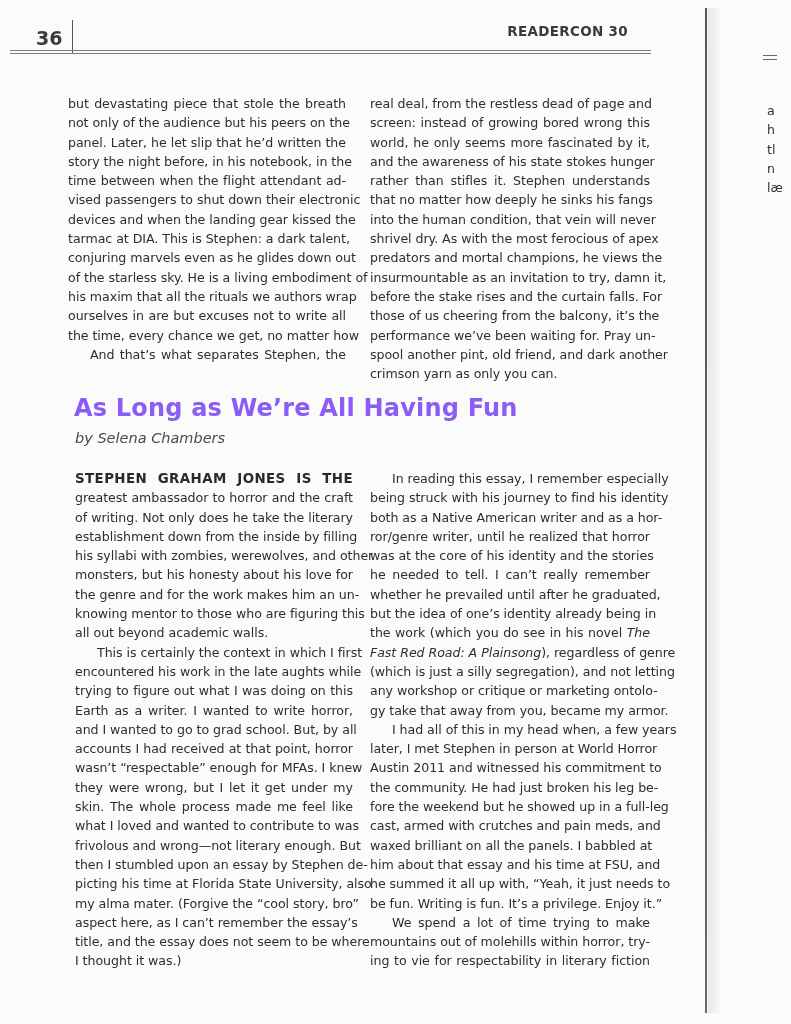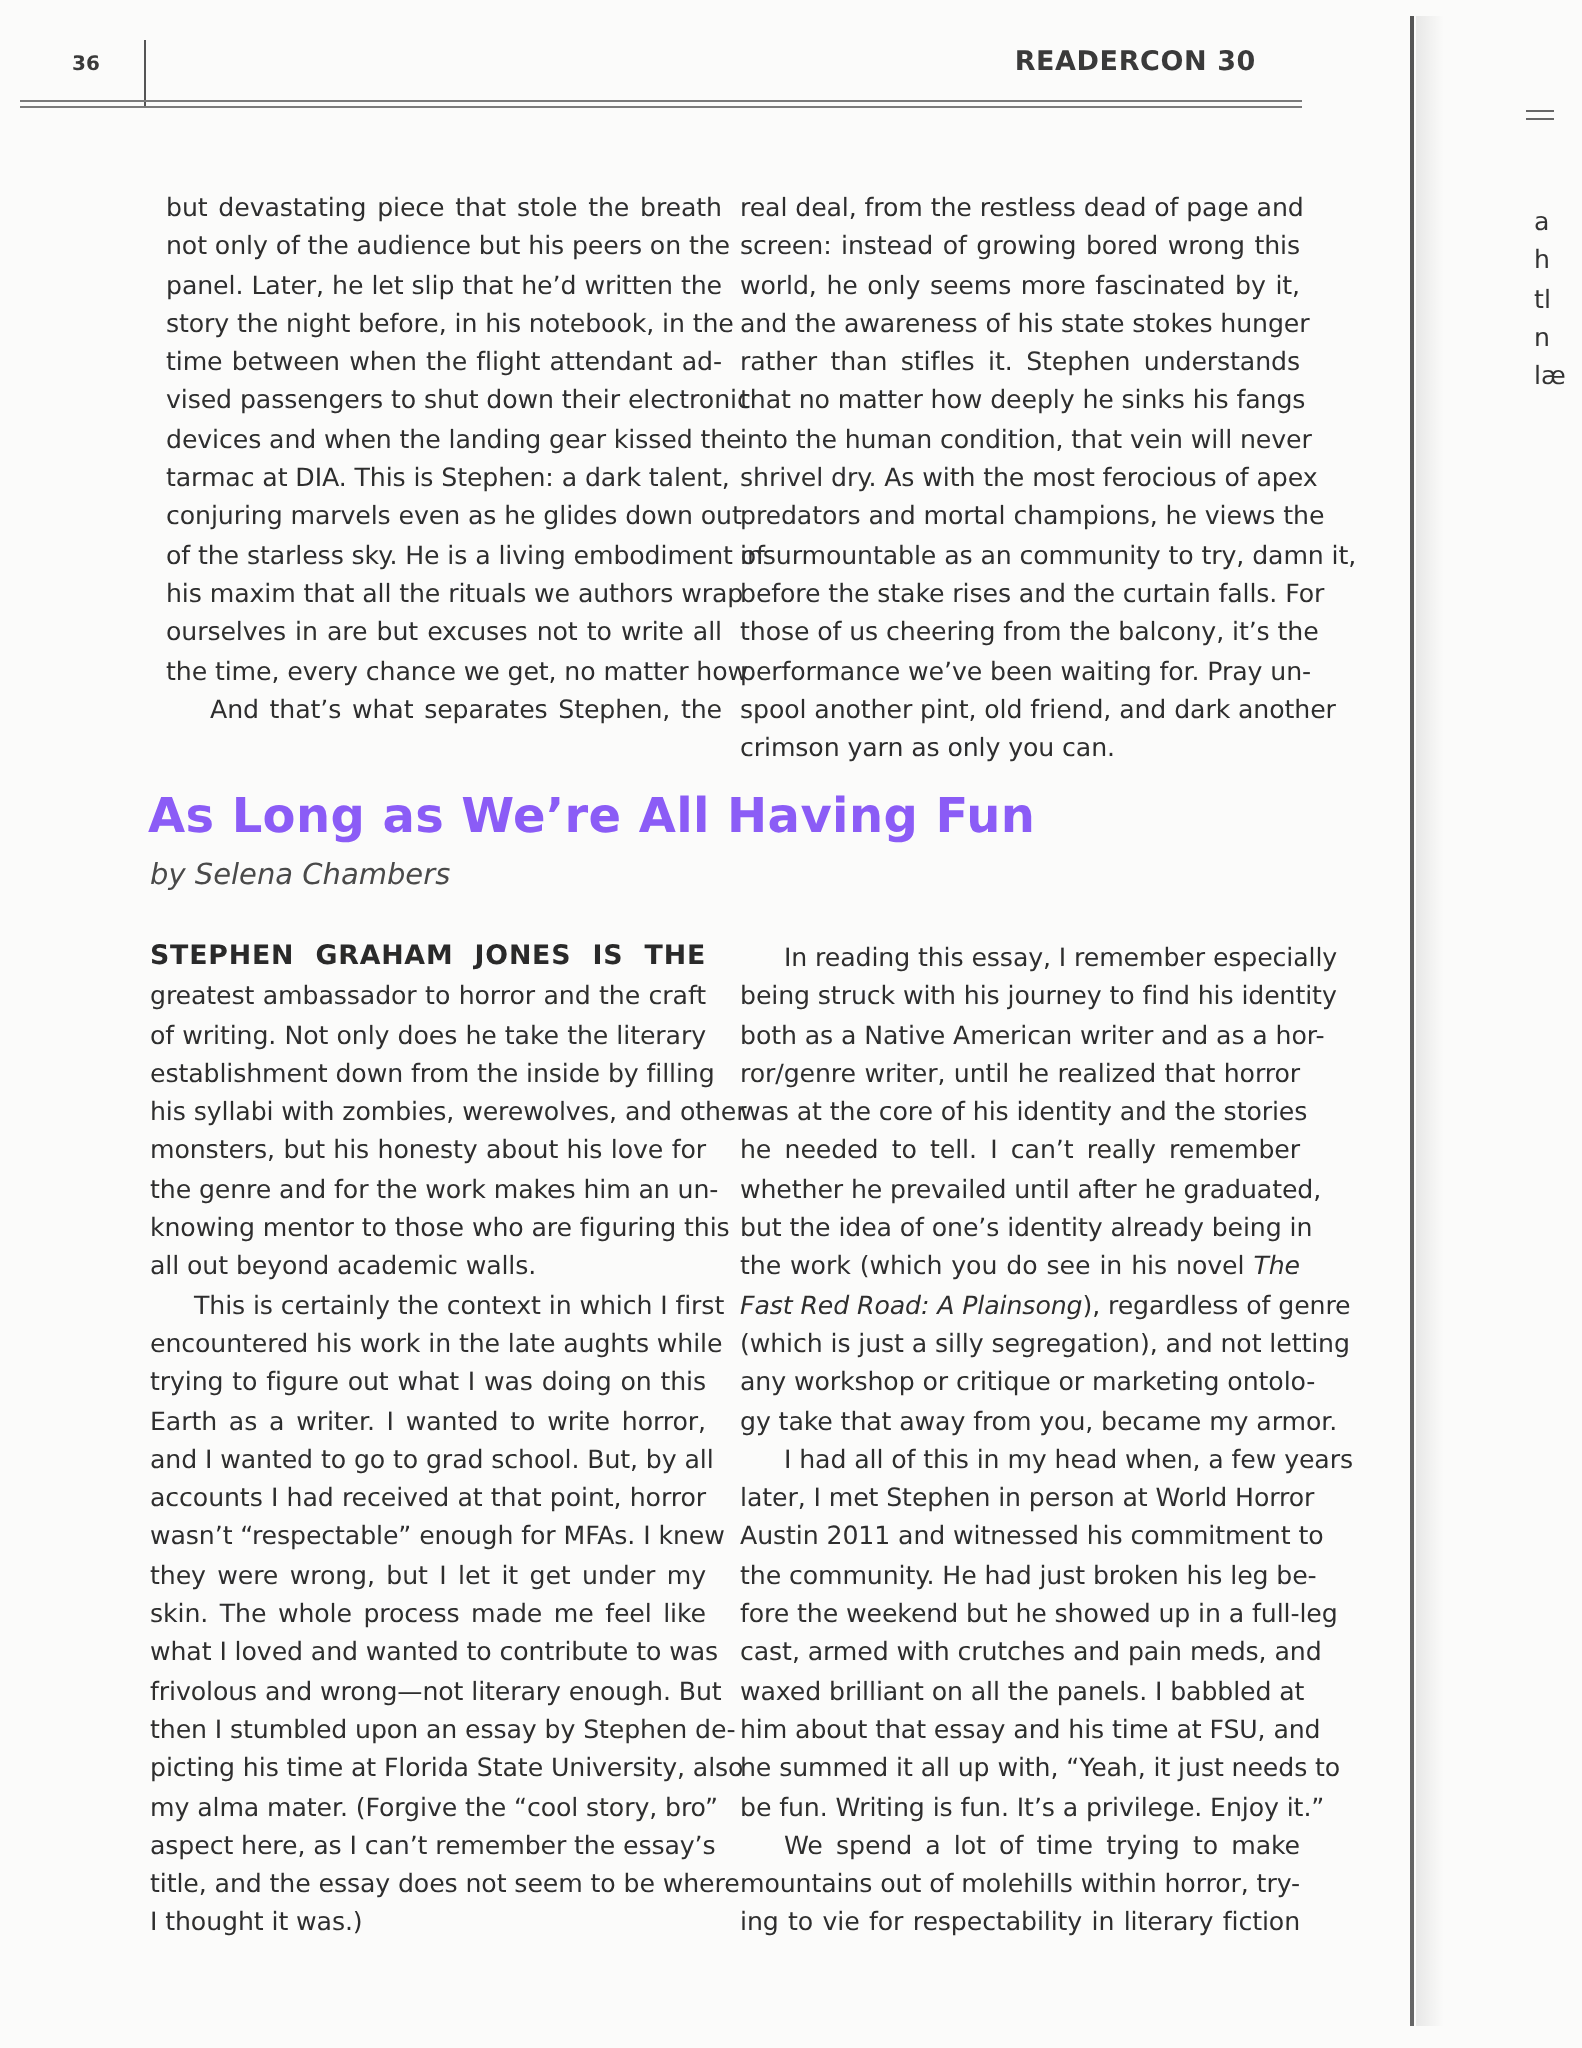--- a/index.html
+++ b/index.html
@@ -2,40 +2,40 @@
 <html><head>
 <meta charset="utf-8">
 <style>
   html, body { margin:0; padding:0; }
   body {
     width:791px; height:1024px; position:relative; overflow:hidden;
     background:#fbfbfa; color:#2c2c2c;
     font-family:"DejaVu Sans", "Liberation Sans", sans-serif;
   }
   .page-num {
-    position:absolute; left:36px; top:27px; font-size:10px; font-weight:bold;
+    position:absolute; left:36px; top:27px; font-size:19px; font-weight:bold;
     color:#3a3a3a; font-family:"DejaVu Sans", sans-serif;
   }
   .num-bar { position:absolute; left:72px; top:20px; width:1px; height:33px; background:#555; }
   .running-head {
     position:absolute; right:163px; top:23px; font-size:13.5px; font-weight:bold;
     letter-spacing:0.3px; color:#3a3a3a;
   }
   .rule { position:absolute; left:10px; width:641px; height:1px; background:#7a7a7a; }
   .rule.r1 { top:50px; }
   .rule.r2 { top:53px; }
 
   .col {
     position:absolute; font-size:12.6px; line-height:19.3px;
     text-align:justify; color:#2e2e2e; letter-spacing:-0.05px;
   }
   .col .line { display:block; text-align:justify; text-align-last:justify; white-space:nowrap; }
   .col .line.last { text-align-last:left; }
 
-  .top-left  { left:83px;  top:94px;  width:278px; }
+  .top-left  { left:68px;  top:94px;  width:278px; }
   .top-right { left:370px; top:94px;  width:280px; }
   .bot-left  { left:75px;  top:469px; width:278px; }
   .bot-right { left:370px; top:469px; width:280px; }
 
   .article-title {
     position:absolute; left:74px; top:394px; font-size:24px; font-weight:bold;
     color:#8b5cf6; letter-spacing:0.2px; font-family:"DejaVu Sans", sans-serif;
   }
   .byline {
     position:absolute; left:75px; top:430px; font-size:14.5px; font-style:italic;
@@ -89,21 +89,21 @@
 <div class="col top-right">
   <span class="line">real deal, from the restless dead of page and</span>
   <span class="line">screen: instead of growing bored wrong this</span>
   <span class="line">world, he only seems more fascinated by it,</span>
   <span class="line">and the awareness of his state stokes hunger</span>
   <span class="line">rather than stifles it. Stephen understands</span>
   <span class="line">that no matter how deeply he sinks his fangs</span>
   <span class="line">into the human condition, that vein will never</span>
   <span class="line">shrivel dry. As with the most ferocious of apex</span>
   <span class="line">predators and mortal champions, he views the</span>
-  <span class="line">insurmountable as an community to try, damn it,</span>
+  <span class="line">insurmountable as an invitation to try, damn it,</span>
   <span class="line">before the stake rises and the curtain falls. For</span>
   <span class="line">those of us cheering from the balcony, it’s the</span>
   <span class="line">performance we’ve been waiting for. Pray un-</span>
   <span class="line">spool another pint, old friend, and dark another</span>
   <span class="line last">crimson yarn as only you can.</span>
 </div>
 
 <h1 class="article-title" style="margin:0;">As Long as We’re All Having Fun</h1>
 <div class="byline">by Selena Chambers</div>
 

